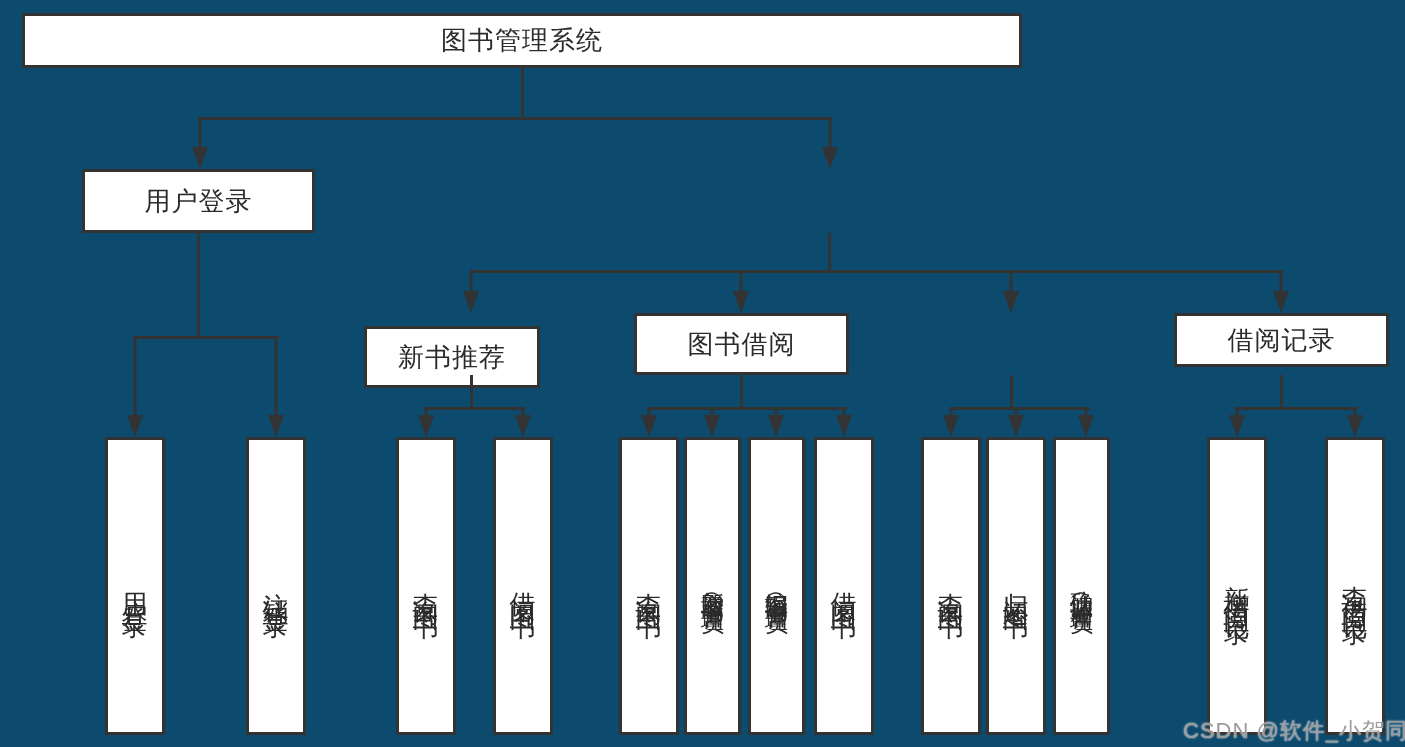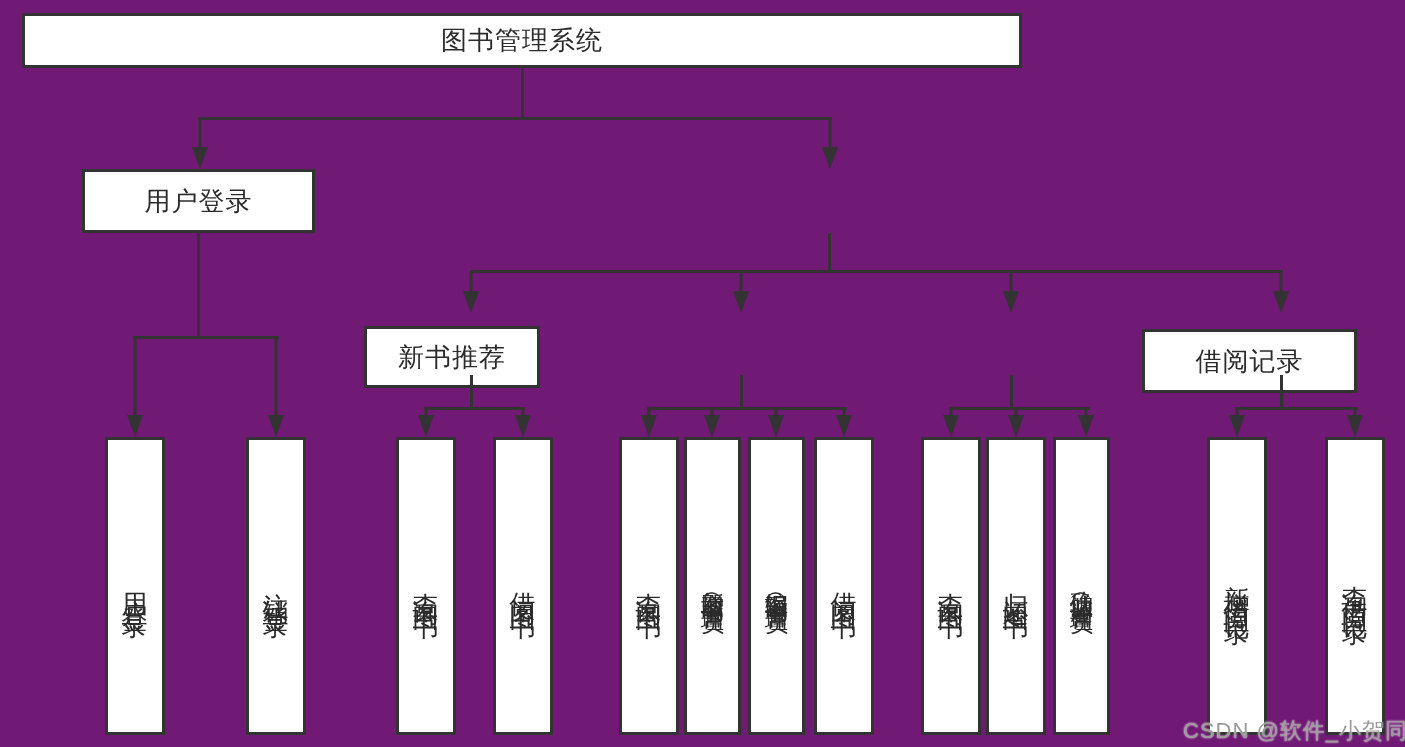--- a/index.html
+++ b/index.html
@@ -1,20 +1,20 @@
 <!DOCTYPE html>
 <html><head>
 <meta charset="utf-8">
 <style>
   html, body { margin: 0; padding: 0; background: #ffffff; }
   #canvas {
     position: relative;
     width: 1405px;
     height: 747px;
-    background: #701a75;
+    background: #0c4a6e;
     font-family: "Liberation Sans", sans-serif;
     overflow: hidden;
   }
   
   .box {
     position: absolute;
     border: 3px solid #333333;
     background: #ffffff;
     display: flex;
     align-items: center;
@@ -105,21 +105,24 @@
   <div class="v" style="left:828px; top:233px; height:40px;"></div>
   <div class="h" style="left:470px; top:270px; width:813px;"></div>
   <div class="arrow" style="left:463px; top:273px; height:40px;"></div>
   <div class="arrow" style="left:733px; top:273px; height:40px;"></div>
   <div class="arrow" style="left:1003px; top:273px; height:40px;"></div>
   <div class="arrow" style="left:1273px; top:273px; height:40px;"></div>
 
   <div class="box" style="left:364px; top:326px; width:176px; height:62px;">
     <span class="hlabel">新书推荐</span>
   </div>
-  <div class="box" style="left:1142px; top:313px; width:215px; height:64px;margin-top:16px;">
+  <div class="box" style="left:634px; top:313px; width:215px; height:62px;">
+    <span class="hlabel">图书借阅</span>
+  </div>
+  <div class="box" style="left:1174px; top:313px; width:215px; height:54px;">
     <span class="hlabel">借阅记录</span>
   </div>
 
   <div class="v" style="left:470px; top:375px; height:35px;"></div>
   <div class="h" style="left:424px; top:407px; width:101px;"></div>
   <div class="arrow" style="left:418px; top:410px; height:27px;"></div>
   <div class="arrow" style="left:515px; top:410px; height:27px;"></div>
 
   <div class="v" style="left:740px; top:375px; height:35px;"></div>
   <div class="h" style="left:647px; top:407px; width:200px;"></div>

